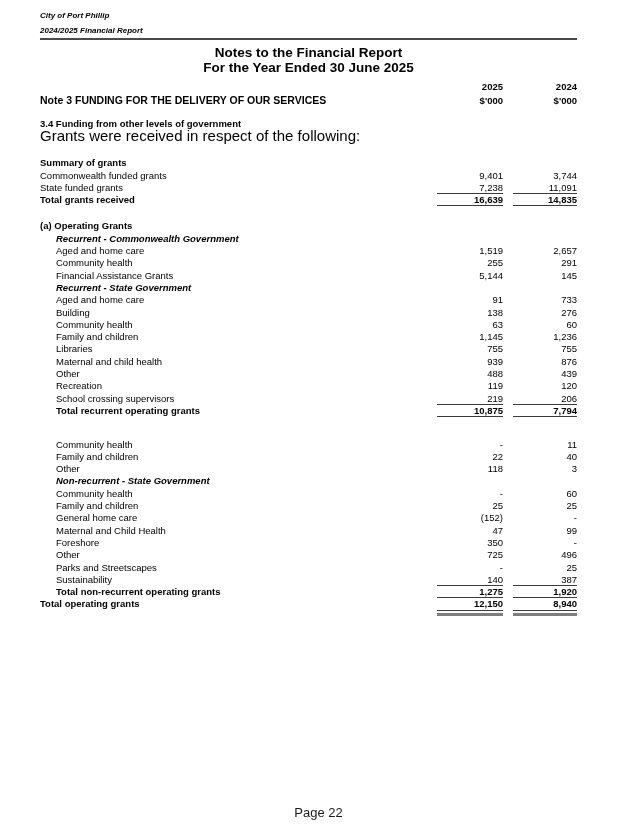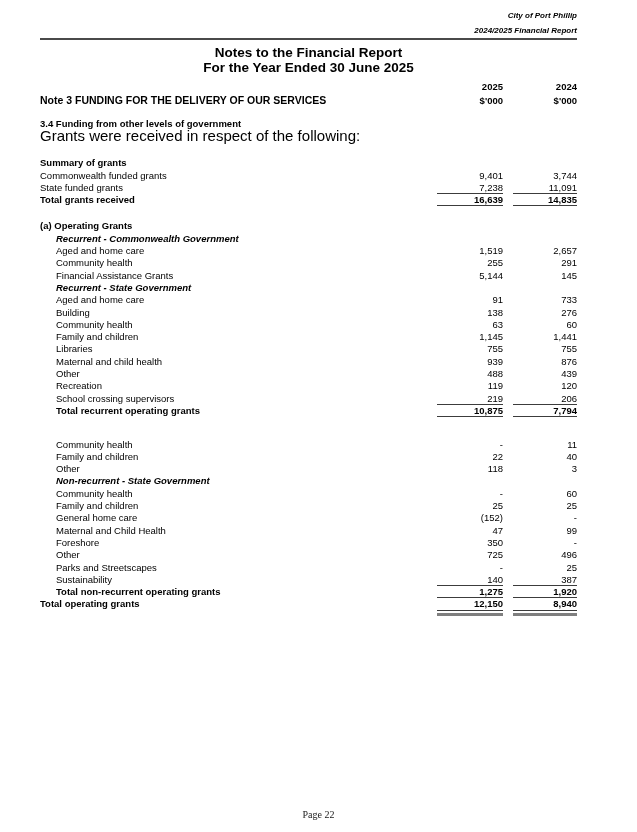--- a/index.html
+++ b/index.html
@@ -6,21 +6,21 @@
   .page{
     position:relative;
     width:637px;height:832px;
     background:#ffffff;
     font-family:"Liberation Sans", sans-serif;
     color:#000;
     overflow:hidden;
     box-sizing:border-box;
     padding:10px 60px 0 40px;
   }
-  .brand-line{font-size:8px;font-weight:bold;font-style:italic;line-height:11px;text-align:right;}
+  .brand-line{font-size:8px;font-weight:bold;font-style:italic;line-height:11px;}
   .brand-line2{margin-top:4px;}
   .header-rule{border-bottom:2px solid #4a4a4a;margin-top:2px;}
   .title{ text-align:center;font-weight:bold;font-size:13.5px;line-height:15px;margin-top:5px;}
   .subtitle{text-align:center;font-weight:bold;font-size:13.5px;line-height:15px;}
 
   .colhead-row{display:flex;align-items:flex-end;margin-top:1px;}
   .colhead-row.years{margin-top:6px;}
   .lab{flex:1;white-space:nowrap;}
   .amt{width:66px;text-align:right;font-size:9.5px;line-height:12.3px;white-space:nowrap;}
   .amt + .amt{margin-left:10px;width:64px;}
@@ -38,21 +38,21 @@
   .row.subhead .lab{font-weight:bold;font-style:italic;}
   .row.total .lab,.row.total .amt,
   .row.grand .lab,.row.grand .amt{font-weight:bold;}
   .row.rule .amt{border-bottom:1.5px solid #3c3c3c;}
   .row.grand .amt{position:relative;border-bottom:1.5px solid #3c3c3c;}
   .row.grand .amt::after{
     content:"";position:absolute;left:0;right:0;bottom:-6px;height:3px;background:#7f7f7f;
   }
   .footer{
     position:absolute;bottom:12px;left:0;width:637px;
-    text-align:center;font-size:10px;color:#1a1a1a;font-family:Liberation Serif, serif;
+    text-align:center;font-size:13px;color:#1a1a1a;
   }
 </style>
 </head>
 <body>
 
 <div class="page">
 
   <div class="brand-line">City of Port Phillip</div>
   <div class="brand-line brand-line2">2024/2025 Financial Report</div>
   <div class="header-rule"></div>
@@ -136,21 +136,21 @@
         <div class="amt">276</div>
       </div>
       <div class="row item">
         <div class="lab ind1">Community health</div>
         <div class="amt">63</div>
         <div class="amt">60</div>
       </div>
       <div class="row item">
         <div class="lab ind1">Family and children</div>
         <div class="amt">1,145</div>
-        <div class="amt">1,441</div>
+        <div class="amt">1,236</div>
       </div>
       <div class="row item">
         <div class="lab ind1">Libraries</div>
         <div class="amt">755</div>
         <div class="amt">755</div>
       </div>
       <div class="row item">
         <div class="lab ind1">Maternal and child health</div>
         <div class="amt">939</div>
         <div class="amt">876</div>

